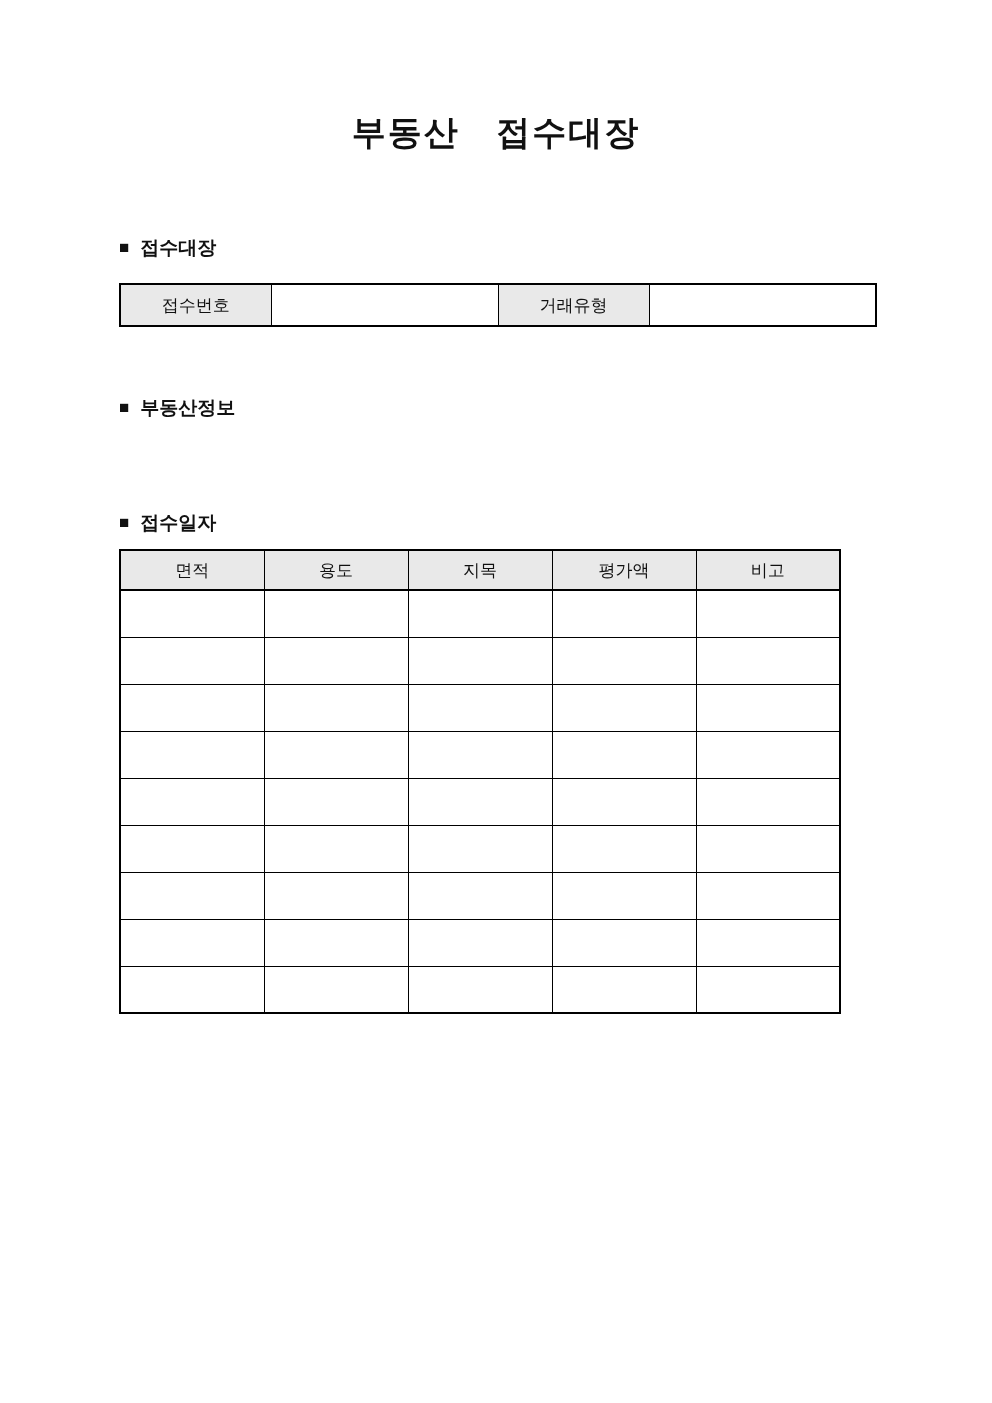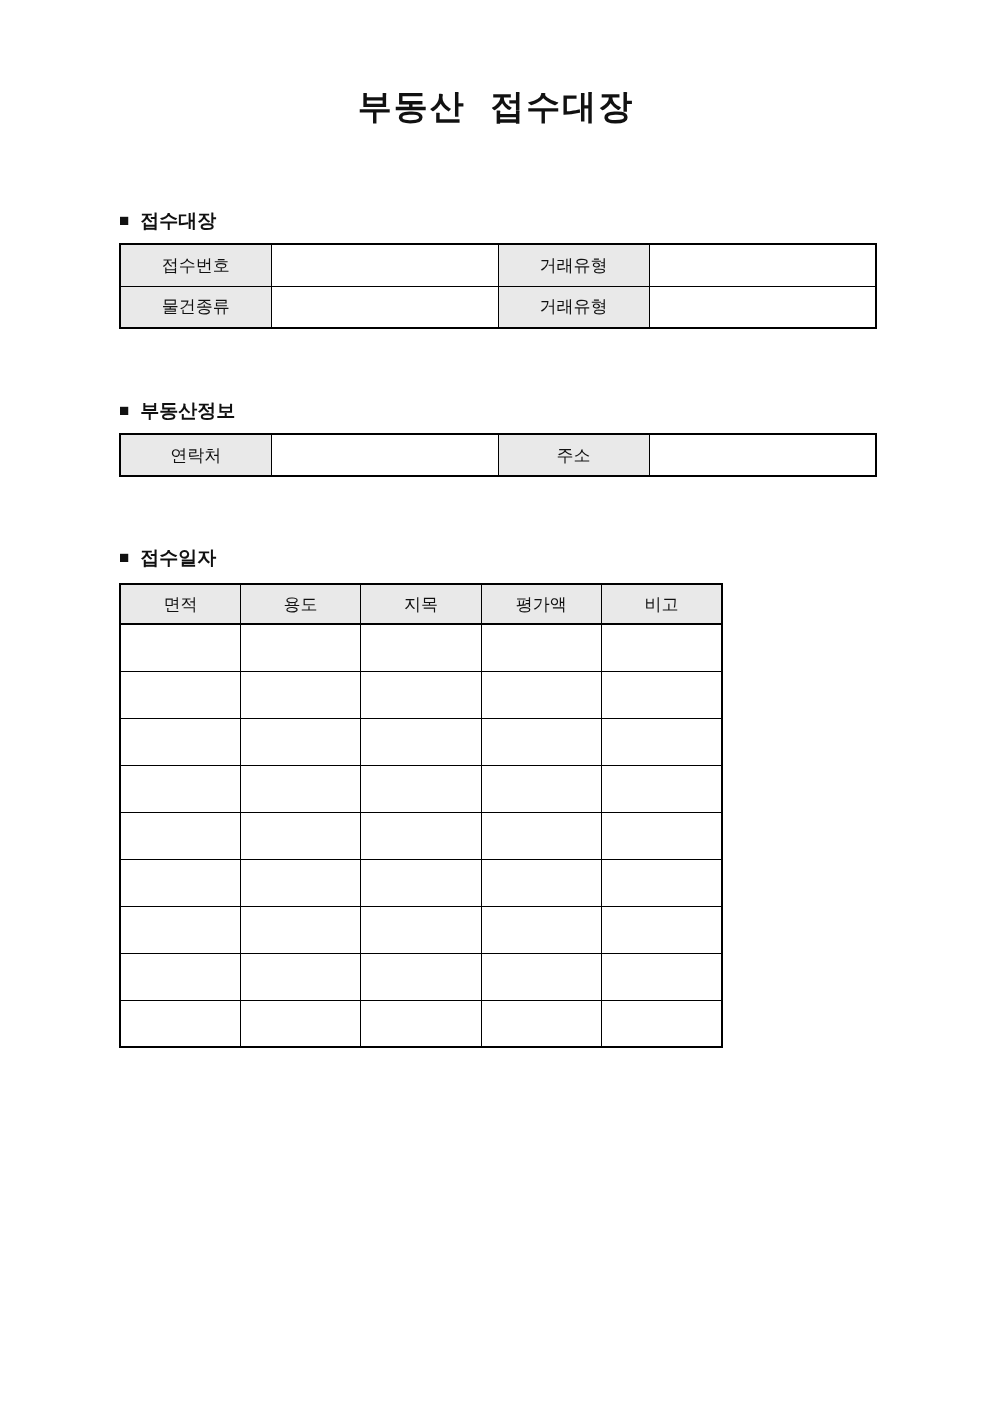--- a/index.html
+++ b/index.html
@@ -5,23 +5,23 @@
   * { margin: 0; padding: 0; box-sizing: border-box; }
 
   html, body { background: #ffffff; }
 
   .page {
     position: relative;
     width: 992px;
     height: 1403px;
     margin: 0 auto;
     background: var(--page-bg, #ffffff);
-    font-family: Liberation Serif, serif;
-    color: #111111;
-    padding-top: 86px;
+    font-family: Liberation Mono, monospace;
+    color: #111111;
+    padding-top: 114px;
     overflow: hidden;
   }
 
   .doc-title {
     text-align: center;
     font-size: 34px;
     font-weight: bold;
     letter-spacing: 2px;
     word-spacing: 14px;
     line-height: 42px;
@@ -46,25 +46,25 @@
     margin-right: 11px;
     line-height: 22px;
   }
 
   .heading-basic    { margin-top: 82px; }
   .heading-owner    { margin-top: 71px; }
   .heading-property { margin-top: 70px; }
 
   table {
     border-collapse: collapse;
-    width: 604px;
+    width: 722px;
     table-layout: fixed;
   }
 
-  .info-table { margin-top: 11px; }
+  .info-table { margin-top: 23px; }
 
   table, th, td {
     border: 1px solid var(--border-color, #000000);
   }
   table {
     border-width: 2px;
   }
 
   .info-table td {
     height: 42px;
@@ -118,48 +118,36 @@
           <col style="width:151px">
           <col style="width:227px">
       </colgroup>
       <tbody>
           <tr>
         <td class="label-cell">접수번호</td>
         <td class="value-cell"></td>
         <td class="label-cell">거래유형</td>
         <td class="value-cell"></td>
       </tr>
-      <tr>
-        <td class="label-cell">물건종류</td>
-        <td class="value-cell"></td>
-        <td class="label-cell">거래유형</td>
-        <td class="value-cell"></td>
-      </tr>
     </tbody>
       </table>
 
     <div class="section-heading heading-owner">
       <span class="bullet">■</span>
       <span>부동산정보</span>
     </div>
 
     <table class="info-table">
       <colgroup>
         <col style="width:151px">
           <col style="width:227px">
           <col style="width:151px">
           <col style="width:227px">
       </colgroup>
       <tbody>
-      <tr>
-        <td class="label-cell">연락처</td>
-        <td class="value-cell"></td>
-        <td class="label-cell">주소</td>
-        <td class="value-cell"></td>
-      </tr>
     </tbody>
       </table>
 
     <div class="section-heading heading-property">
       <span class="bullet">■</span>
       <span>접수일자</span>
     </div>
 
     <table class="property-table">
       <colgroup>

